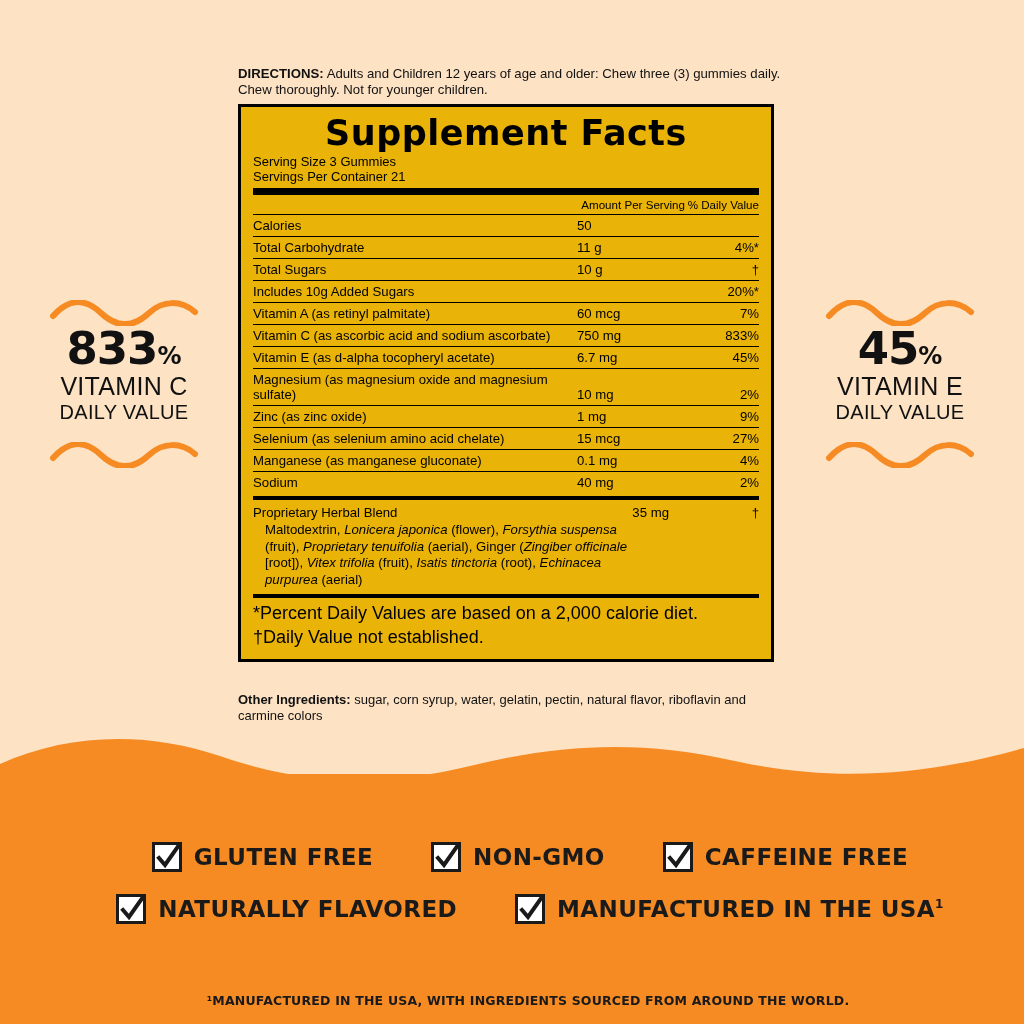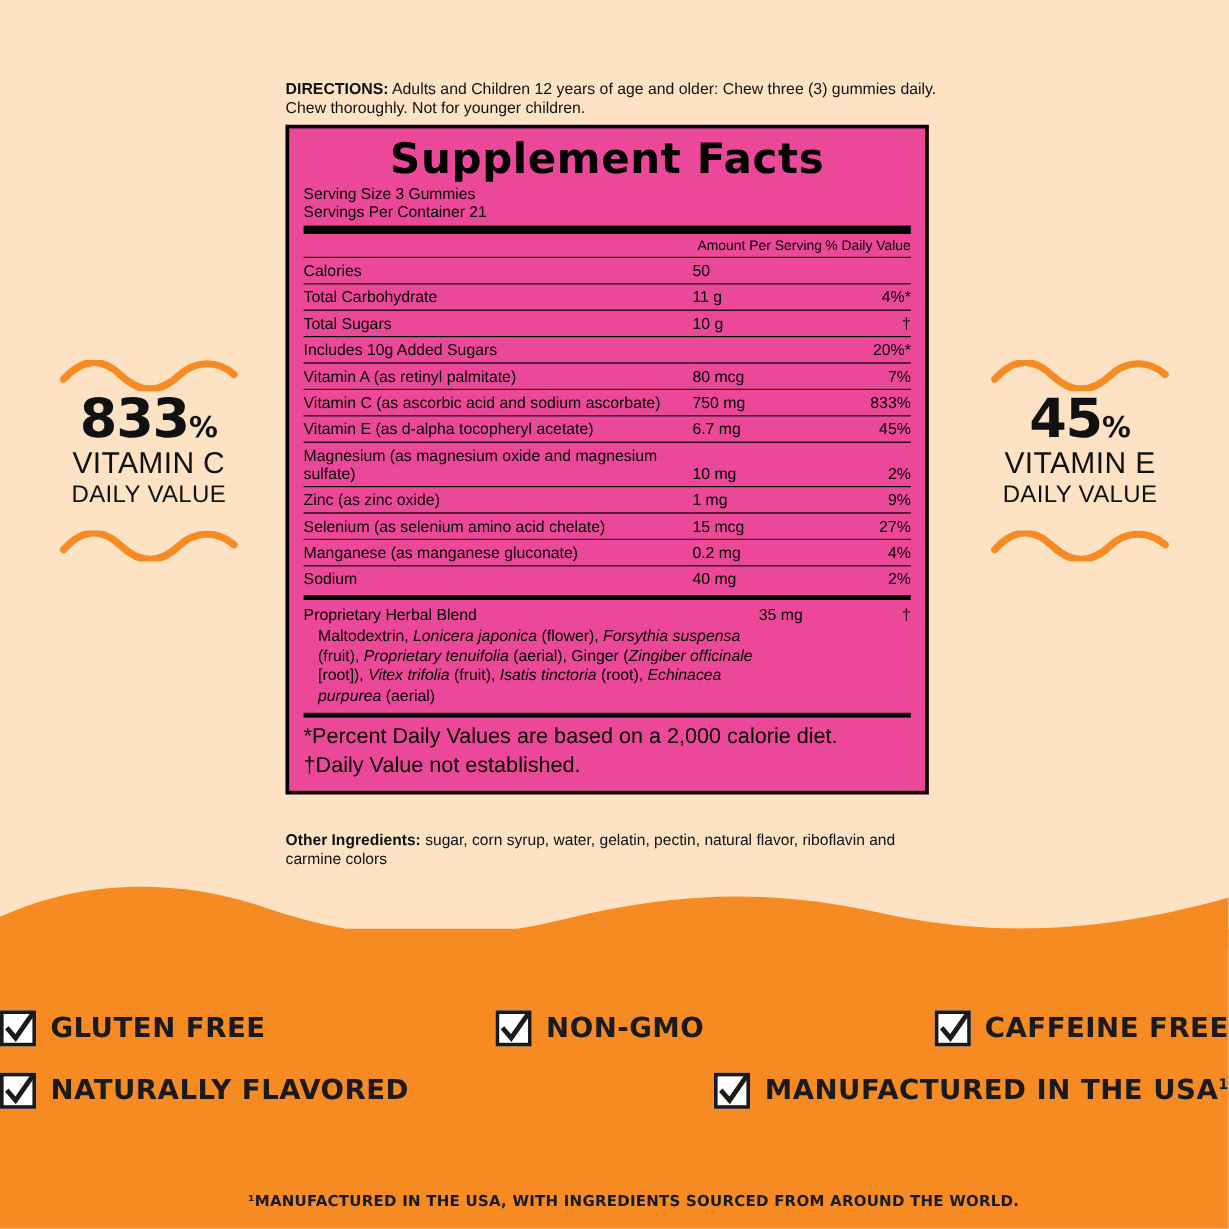--- a/index.html
+++ b/index.html
@@ -55,21 +55,21 @@
     z-index: 3;
   }
   .directions b { font-weight: bold; }
 
   
   .sf-panel {
     position: absolute;
     left: 238px;
     top: 104px;
     width: 536px;
-    background: #ec4899;
+    background: #eab308;
     border: 3px solid #000;
     box-sizing: border-box;
     padding: 6px 12px 10px 12px;
     z-index: 3;
   }
   .sf-title {
     font-family: "DejaVu Sans", sans-serif;
     font-weight: bold;
     font-size: 35px;
     letter-spacing: 0.5px;
@@ -194,22 +194,23 @@
   .claims {
     position: absolute;
     left: 0;
     bottom: 0;
     width: 1024px;
     height: 230px;
     z-index: 4;
   }
   .claims-row {
     display: flex;
-    justify-content: space-between;
+    justify-content: center;
     align-items: center;
+    margin-left: 36px;
   }
   .claims-row.r1 { margin-top: 48px; gap: 58px; }
   .claims-row.r2 { margin-top: 22px; gap: 58px; }
   .claim {
     display: flex;
     align-items: center;
     gap: 12px;
   }
   .checkbox {
     width: 24px;
@@ -288,21 +289,21 @@
           <td class="c-amt">10 g</td>
           <td class="c-dv">†</td>
         </tr>
         <tr>
           <td class="c-name indent2">Includes 10g Added Sugars</td>
           <td class="c-amt"></td>
           <td class="c-dv">20%*</td>
         </tr>
         <tr>
           <td class="c-name">Vitamin A (as retinyl palmitate)</td>
-          <td class="c-amt">80 mcg</td>
+          <td class="c-amt">60 mcg</td>
           <td class="c-dv">7%</td>
         </tr>
         <tr>
           <td class="c-name">Vitamin C (as ascorbic acid and sodium ascorbate)</td>
           <td class="c-amt">750 mg</td>
           <td class="c-dv">833%</td>
         </tr>
         <tr>
           <td class="c-name">Vitamin E (as d-alpha tocopheryl acetate)</td>
           <td class="c-amt">6.7 mg</td>
@@ -318,21 +319,21 @@
           <td class="c-amt">1 mg</td>
           <td class="c-dv">9%</td>
         </tr>
         <tr>
           <td class="c-name">Selenium (as selenium amino acid chelate)</td>
           <td class="c-amt">15 mcg</td>
           <td class="c-dv">27%</td>
         </tr>
         <tr>
           <td class="c-name">Manganese (as manganese gluconate)</td>
-          <td class="c-amt">0.2 mg</td>
+          <td class="c-amt">0.1 mg</td>
           <td class="c-dv">4%</td>
         </tr>
         <tr class="no-rule">
           <td class="c-name">Sodium</td>
           <td class="c-amt">40 mg</td>
           <td class="c-dv">2%</td>
         </tr>
       </tbody>
     </table>
 

